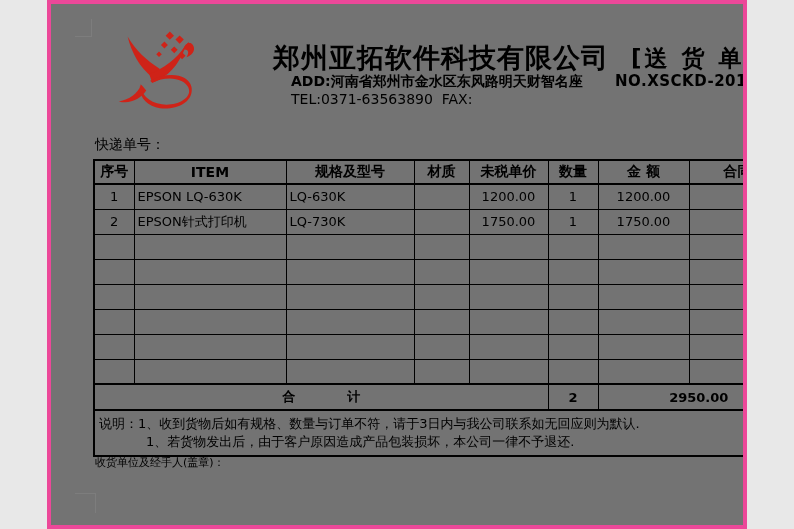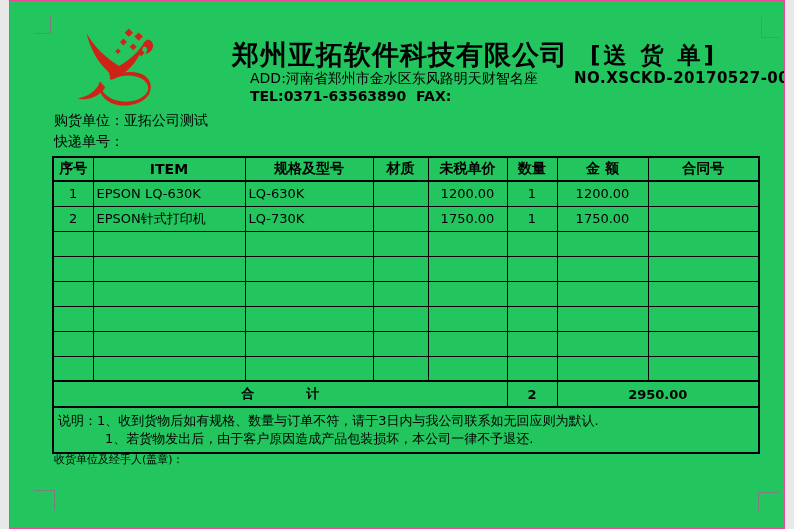--- a/index.html
+++ b/index.html
@@ -1,36 +1,36 @@
 <!DOCTYPE html>
 <html><head>
 <meta charset="utf-8">
 <style>
   * { margin:0; padding:0; box-sizing:border-box; }
   html,body { background:#e8e8e8; }
   body { font-family:"DejaVu Sans","Liberation Sans",sans-serif; color:#000; }
   .page {
-    position:relative; width:776px; height:529px; margin:0 auto;
-    background:#22c55e; border:1px solid #ec4899; overflow:hidden;
+    position:relative; width:700px; height:529px; margin:0 auto;
+    background:#737373; border:4px solid #ec4899; overflow:hidden;
   }
   
   .crop { position:absolute; }
   .crop.tl { left:24px; top:15px;  width:17px; height:18px; border-right:1px solid #7d7d7d; border-bottom:1px solid #7d7d7d; }
   .crop.tr { left:751px; top:16px; width:18px; height:21px; border-left:1px solid #7d7d7d;  border-bottom:1px solid #7d7d7d; }
   .crop.bl { left:24px; top:489px; width:21px; height:20px; border-top:1px solid #7d7d7d;   border-right:1px solid #7d7d7d; }
   .crop.br { left:748px; top:491px; width:21px; height:19px; border-top:1px solid #7d7d7d;  border-left:1px solid #7d7d7d; }
 
   .logo { position:absolute; left:55px; top:26px; width:108px; height:80px; }
   .logo svg { width:100%; height:100%; }
 
   .company-name { position:absolute; left:222px; top:36px; font-size:27px; font-weight:bold; letter-spacing:1px; white-space:nowrap; }
   .doc-title    { position:absolute; left:580px; top:39px; font-size:23px; font-weight:bold; letter-spacing:3px; white-space:pre; }
-  .address-line { position:absolute; left:240px; top:69px; font-size:14px; font-weight:normal; white-space:pre; }
+  .address-line { position:absolute; left:240px; top:69px; font-size:14px; font-weight:bold; white-space:pre; }
   .doc-no       { position:absolute; left:564px; top:68px; font-size:15px; font-weight:bold; letter-spacing:0.5px; white-space:pre; }
-  .tel-line     { position:absolute; left:240px; top:87px; font-size:14px; font-weight:bold; white-space:pre; }
+  .tel-line     { position:absolute; left:240px; top:87px; font-size:14px; font-weight:normal; white-space:pre; }
   .buyer-line   { position:absolute; left:44px;  top:111px; font-size:14px; white-space:pre; }
   .tracking-line{ position:absolute; left:44px;  top:132px; font-size:14px; white-space:pre; }
   .date-line    { position:absolute; left:582px; top:131px; font-size:14px; white-space:pre; }
 
   table.items {
     position:absolute; left:42px; top:155px; width:706px;
     border-collapse:collapse; table-layout:fixed;
     border:2px solid #000;
   }
   table.items th, table.items td {
@@ -80,21 +80,20 @@
         <path d="M36 55 C 32 64, 24 70, 13 72 C 24 75, 35 70, 41 61 Z"></path>
       </g>
     </svg>
   </div>
 
   <div class="company-name">郑州亚拓软件科技有限公司</div>
   <div class="doc-title">[送 货 单]</div>
   <div class="address-line">ADD:河南省郑州市金水区东风路明天财智名座</div>
   <div class="doc-no">NO.XSCKD-20170527-0036</div>
   <div class="tel-line">TEL:0371-63563890  FAX:</div>
-  <div class="buyer-line">购货单位：亚拓公司测试</div>
   <div class="tracking-line">快递单号：</div>
 
   <table class="items">
     <colgroup>
       <col style="width:40px">
         <col style="width:152px">
         <col style="width:128px">
         <col style="width:55px">
       <col style="width:79px">
         <col style="width:50px">

